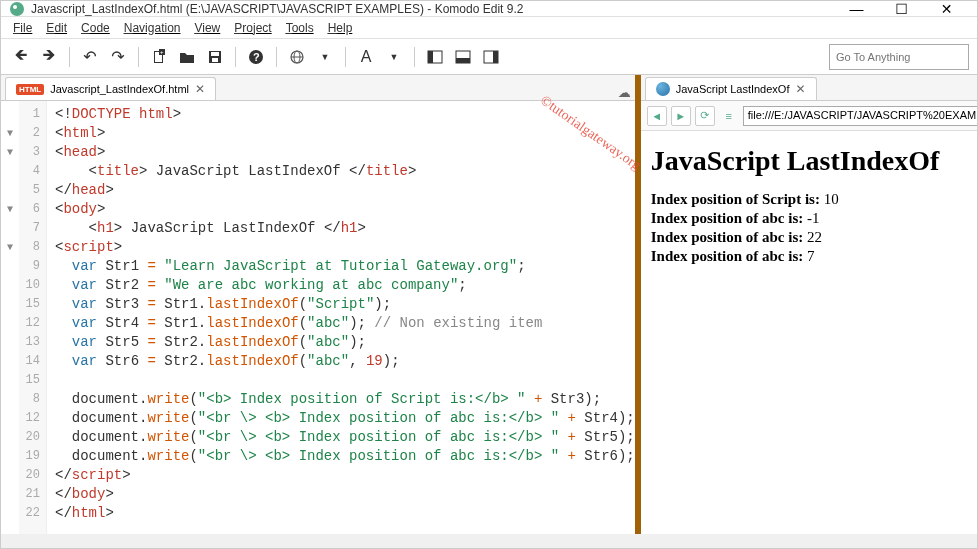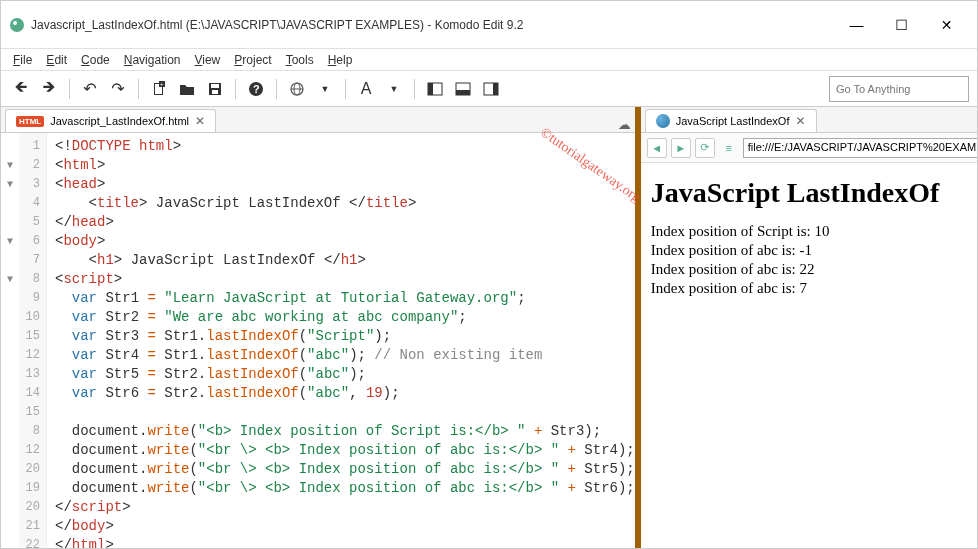--- a/index.html
+++ b/index.html
@@ -1,22 +1,22 @@
 <!DOCTYPE html>
 <html><head>
 <meta charset="utf-8">
 <style>
 * { margin: 0; padding: 0; box-sizing: border-box; }
 body { font-family: "Segoe UI", Tahoma, sans-serif; font-size: 12px; background: #f0f0f0; width: 978px; height: 549px; overflow: hidden; border: 1px solid #ccc; }
-.titlebar { height: 48px; background: #fff; display: flex; align-items: center; padding: 0 8px; border-bottom: 1px solid #e0e0e0; }
+.titlebar { height: 16px; background: #fff; display: flex; align-items: center; padding: 0 8px; border-bottom: 1px solid #e0e0e0; }
 .titlebar .icon { width: 16px; height: 16px; margin-right: 6px; }
 .titlebar .title { flex: 1; font-size: 12px; color: #333; }
 .titlebar .win-controls { display: flex; gap: 0; }
 .titlebar .win-btn { width: 45px; height: 28px; display: flex; align-items: center; justify-content: center; font-size: 14px; }
-.menubar { height: 22px; background: #fff; display: flex; align-items: center; padding: 0 6px; gap: 2px; border-bottom: 1px solid #e0e0e0; }
+.menubar { height: 22px; background: #fff; display: flex; align-items: center; padding: 0 6px; gap: 2px; border-bottom: 1px solid #e0e0e0; text-decoration: underline; }
 .menubar .menu-item { padding: 2px 6px; font-size: 12px; color: #333; }
 .menubar .menu-item u { text-decoration: underline; }
 .toolbar { height: 36px; background: #fff; display: flex; align-items: center; padding: 0 8px; gap: 4px; border-bottom: 1px solid #ccc; }
 .toolbar .tb-btn { width: 24px; height: 24px; display: flex; align-items: center; justify-content: center; font-size: 16px; color: #333; }
 .toolbar .sep { width: 1px; height: 20px; background: #ccc; margin: 0 4px; }
 .toolbar .goto { width: 140px; height: 26px; border: 1px solid #aaa; padding: 2px 6px; font-size: 11px; color: #888; margin-left: auto; background: #fff; }
 .main { display: flex; height: calc(100% - 88px); }
 .editor-pane { flex: 1; display: flex; flex-direction: column; background: #fff; border-right: 6px solid #a16207; position: relative; }
 .tabs { height: 26px; display: flex; align-items: flex-end; background: #f5f5f5; border-bottom: 1px solid #ccc; padding: 0 4px; }
 .tab { display: flex; align-items: center; gap: 6px; padding: 4px 10px; background: #fff; border: 1px solid #ccc; border-bottom: none; border-radius: 3px 3px 0 0; font-size: 11px; }
@@ -39,21 +39,21 @@
 .watermark { position: absolute; top: 50px; left: 530px; color: #e74c3c; font-size: 14px; transform: rotate(35deg); font-family: cursive; opacity: 0.85; pointer-events: none; }
 .preview-pane { width: 363px; display: flex; flex-direction: column; background: #fff; }
 .preview-tabs { height: 26px; display: flex; align-items: flex-end; background: #f5f5f5; border-bottom: 1px solid #ccc; padding: 0 4px; justify-content: space-between; }
 .preview-tabs .tab .globe { width: 14px; height: 14px; border-radius: 50%; background: radial-gradient(circle at 30% 30%, #6bb3e0, #2874a6); }
 .browser-bar { height: 30px; display: flex; align-items: center; gap: 4px; padding: 0 6px; border-bottom: 1px solid #ddd; background: #fafafa; }
 .browser-bar .nav-btn { width: 20px; height: 20px; display: flex; align-items: center; justify-content: center; color: #5a8; border: 1px solid #ccc; border-radius: 2px; font-size: 11px; background: #fff; }
 .browser-bar .url { flex: 1; height: 20px; border: 1px solid #aaa; padding: 2px 4px; font-size: 11px; background: #fff; overflow: hidden; white-space: nowrap; }
 .page-content { flex: 1; padding: 14px 10px; font-family: "Times New Roman", serif; }
 .page-content h1 { font-size: 28px; font-weight: bold; margin-bottom: 14px; }
 .page-content p { font-size: 15px; margin: 2px 0; }
-.page-content p b { font-weight: normal; }
+.page-content p b { font-weight: bold; }
 .right-icon { margin-left: auto; color: #666; font-size: 13px; }
 </style>
 </head>
 <body>
 
 <div class="titlebar">
   <svg class="icon" viewBox="0 0 16 16">
       <circle cx="8" cy="8" r="7" fill="#5a8"></circle>
       <circle cx="6" cy="6" r="2" fill="#fff"></circle>
     </svg>

